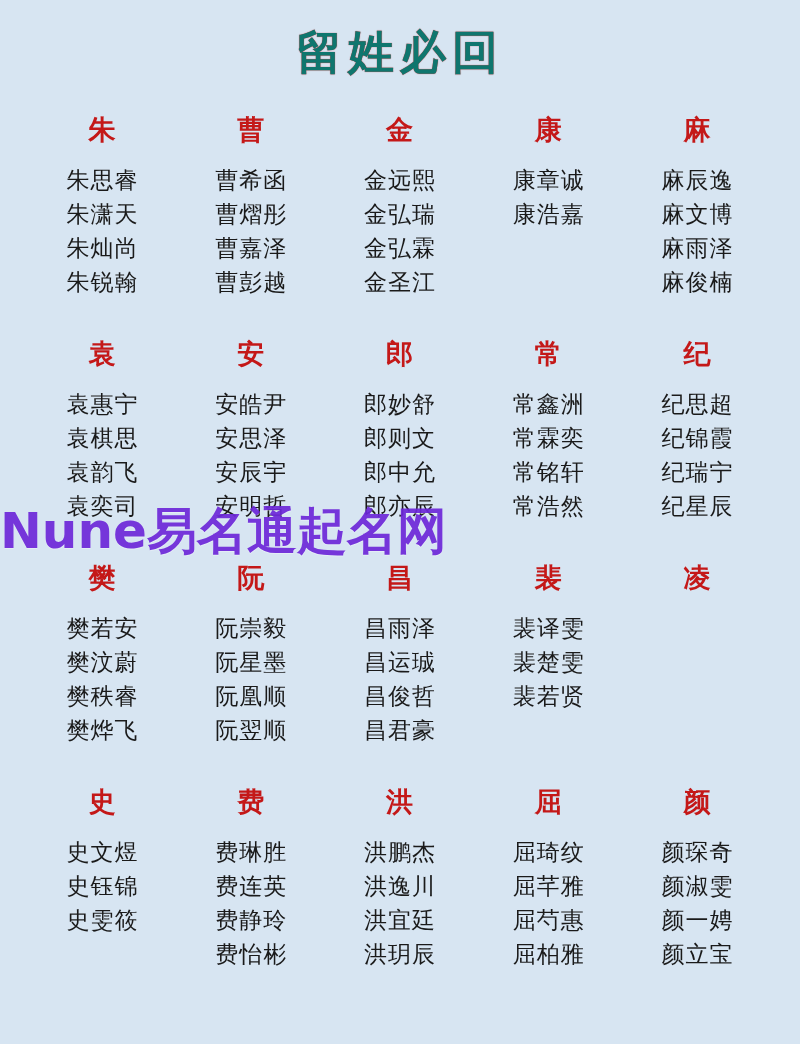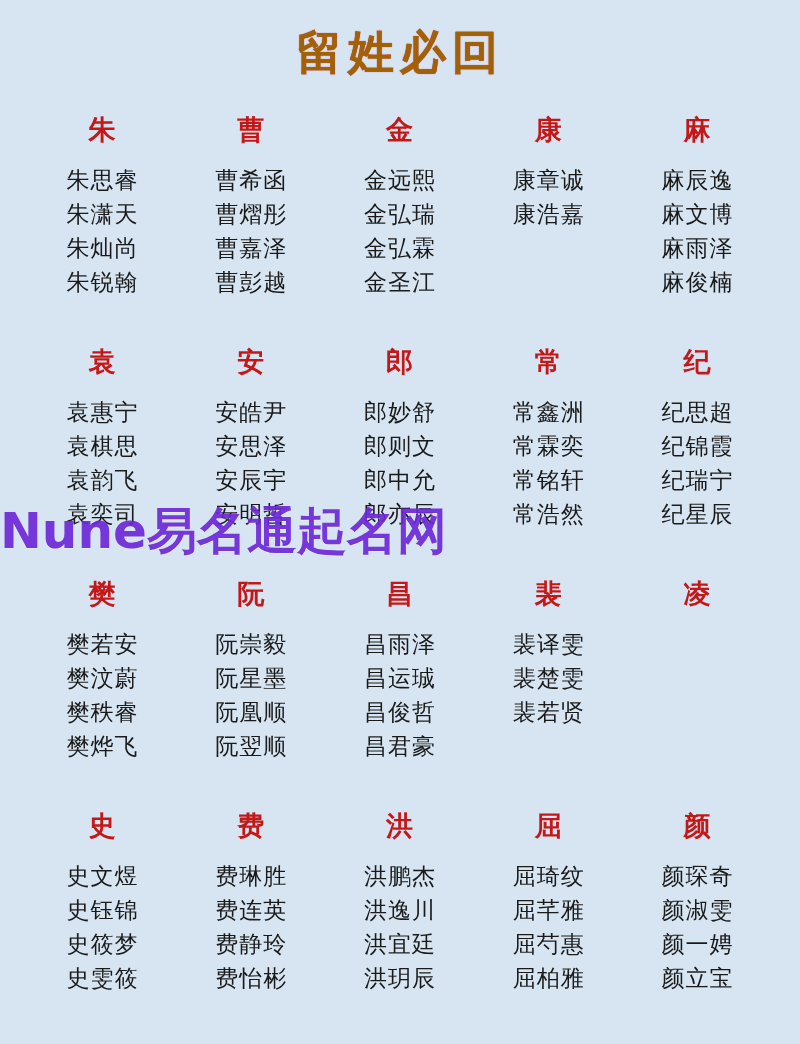--- a/index.html
+++ b/index.html
@@ -15,21 +15,21 @@
     position: relative;
   }
   .page {
     position: relative;
     width: 800px;
     height: 1044px;
     box-sizing: border-box;
   }
   .title {
     text-align: center;
-    color: #a16207;
+    color: #0f766e;
     font-size: 46px;
     font-weight: bold;
     letter-spacing: 6px;
     padding-top: 22px;
     padding-bottom: 6px;
     font-family: "DejaVu Serif", "Liberation Serif", serif;
     text-shadow: 0 0 1px #c41818;
   }
   .grid {
     display: grid;
@@ -46,21 +46,21 @@
   .surname {
     color: #c41818;
     font-size: 27px;
     font-weight: bold;
     margin-bottom: 16px;
     letter-spacing: 1px;
     font-family: "DejaVu Serif", "Liberation Serif", serif;
   }
   .names {
     list-style: none;
-    margin: 12px;
+    margin: 4px;
     padding: 0;
   }
   .names li {
     font-size: 23px;
     color: #1a1a1a;
     line-height: 1.48;
     letter-spacing: 1px;
     white-space: nowrap;
   }
   .watermark {
@@ -226,21 +226,20 @@
 
     <div class="block">
       <div class="surname">凌</div>
     </div>
 
     <div class="block">
       <div class="surname">史</div>
       <ul class="names">
         <li>史文煜</li>
         <li>史钰锦</li>
-        <li>史筱梦</li>
         <li>史雯筱</li>
       </ul>
     </div>
 
     <div class="block">
       <div class="surname">费</div>
       <ul class="names">
         <li>费琳胜</li>
         <li>费连英</li>
         <li>费静玲</li>

